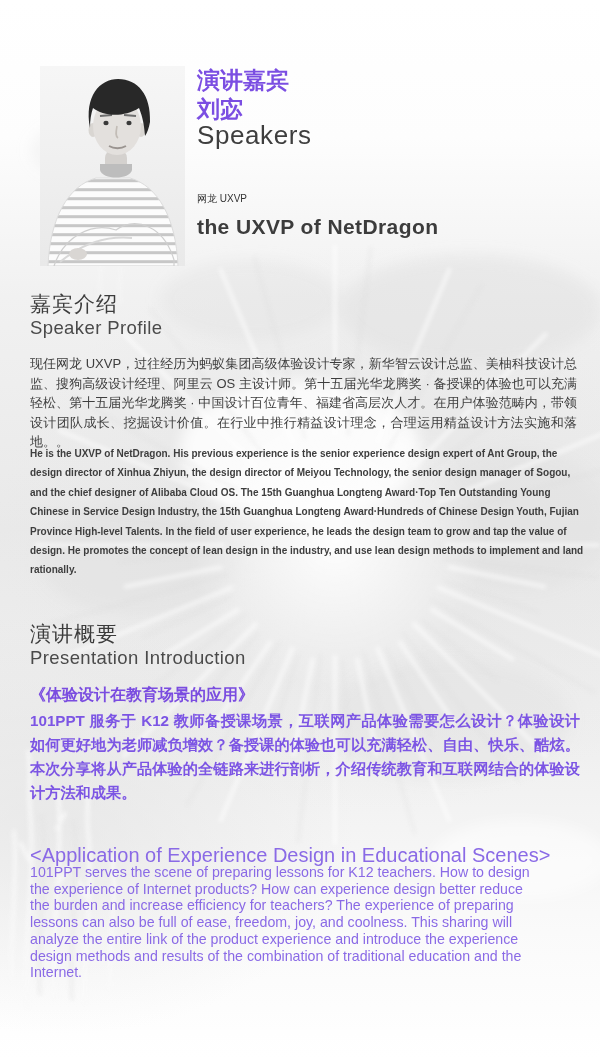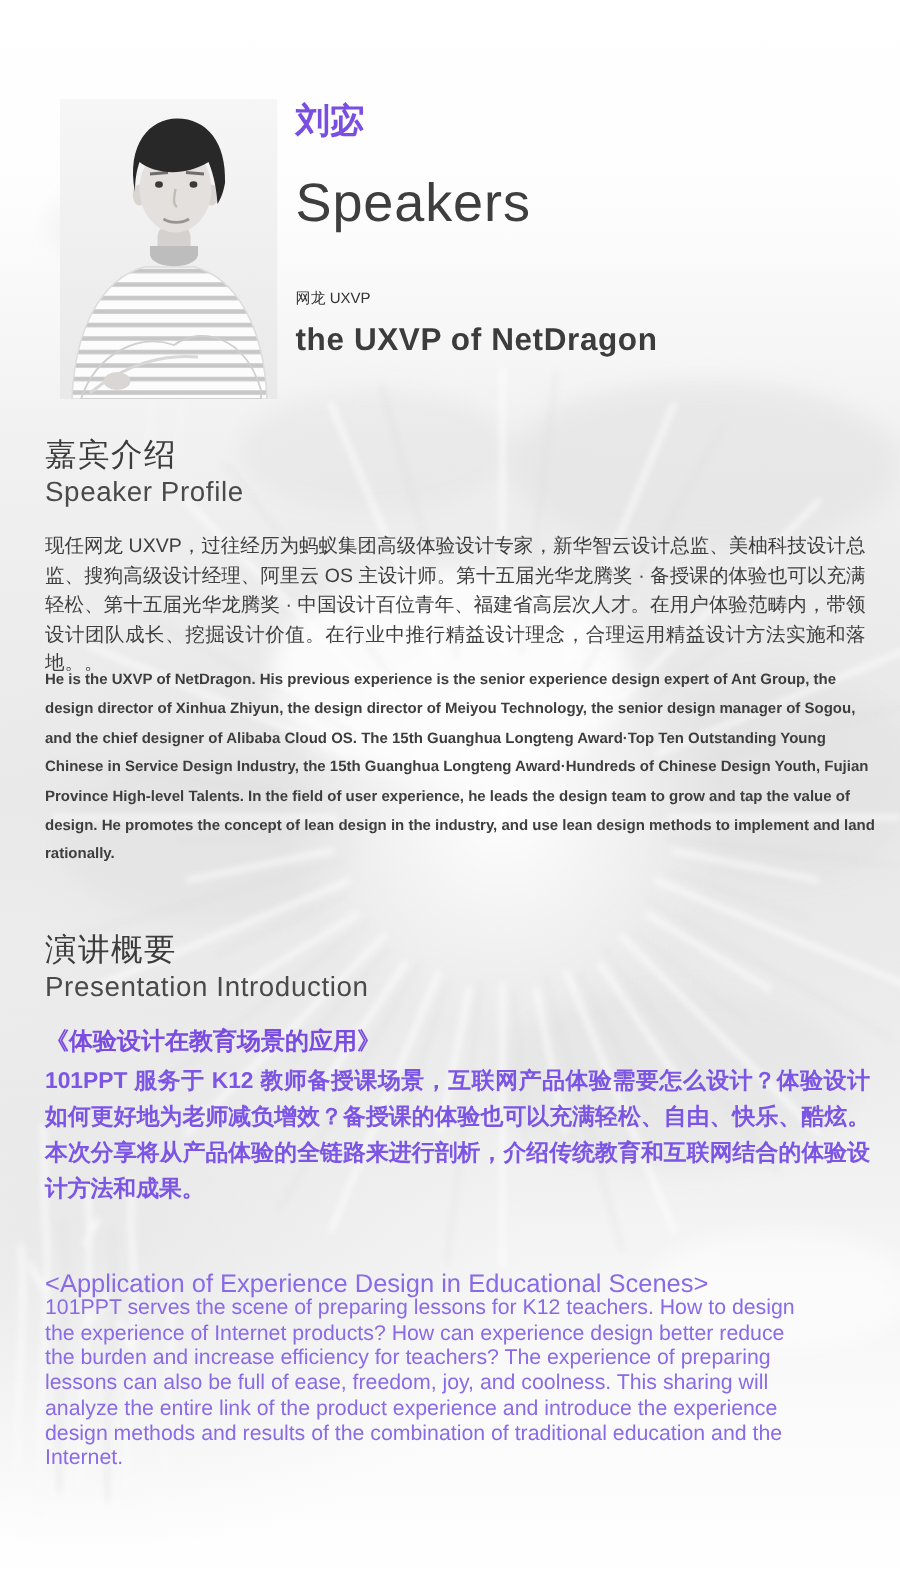--- a/index.html
+++ b/index.html
@@ -13,21 +13,21 @@
       radial-gradient(500px 380px at 62% 50%, rgba(228,228,228,.6), rgba(228,228,228,0) 75%),
       linear-gradient(180deg,#ffffff 0%,#fdfdfd 13%,#f1f1f1 28%,#e9e9e9 50%,#efefef 70%,#fafafa 88%,#ffffff 100%);
   }
   svg.bgart{position:absolute;left:0;top:0;z-index:0;}
   .content{position:absolute;left:0;top:0;width:600px;height:1058px;z-index:1;}
 
   
   .photo{position:absolute;left:40px;top:66px;width:145px;height:200px;}
   .hdr-zh{position:absolute;left:197px;top:66px;font-size:23px;font-weight:700;
           color:#7b4ee2;line-height:29px;white-space:nowrap;}
-  .hdr-en{position:absolute;left:197px;top:120px;font-size:36px;font-weight:300;
+  .hdr-en{position:absolute;left:197px;top:120px;font-size:26px;font-weight:300;
           color:#3e3e3e;line-height:30px;letter-spacing:.6px;white-space:nowrap;}
   .role-zh{position:absolute;left:197px;top:192px;font-size:10px;font-weight:500;
            color:#333;white-space:nowrap;}
   .role-en{position:absolute;left:197px;top:215px;font-size:21px;font-weight:700;
            color:#3c3c3c;letter-spacing:.4px;white-space:nowrap;}
 
   
   .h-zh{position:absolute;left:30px;font-size:21px;font-weight:400;color:#3c3c3c;
         letter-spacing:1px;line-height:26px;white-space:nowrap;}
   .h-en{position:absolute;left:30px;font-size:18.5px;font-weight:300;color:#4a4a4a;
@@ -39,21 +39,21 @@
         text-align:justify;}
   .p-en{position:absolute;left:30px;top:444px;width:554px;
         font-size:10px;line-height:19.4px;font-weight:700;color:#3e3e3e;}
 
   
   .talk-zh{position:absolute;left:30px;top:684px;font-size:16px;font-weight:600;
            color:#7a4ce0;line-height:22px;white-space:nowrap;}
   .pp-zh{position:absolute;left:30px;top:709px;width:550px;
          font-size:15.2px;line-height:24px;font-weight:600;color:#7c55e4;
          text-align:justify;}
-  .talk-en{position:absolute;left:30px;top:847px;font-size:17px;font-weight:400;
+  .talk-en{position:absolute;left:30px;top:847px;font-size:20px;font-weight:400;
            color:#8a6ae6;line-height:17px;white-space:nowrap;}
   .pp-en{position:absolute;left:30px;top:864px;width:506px;
          font-size:14.2px;line-height:16.7px;font-weight:400;color:#8a6ae6;}
 </style>
 </head>
 <body>
 
 <div id="page">
 
   <svg class="bgart" width="600" height="1058" viewBox="0 0 600 1058" aria-hidden="true">
@@ -146,20 +146,21 @@
         <path d="M77,60 C76,66 75,70 78,72" stroke="#c2bcb6" stroke-width="1.6" fill="none"></path>
         <path d="M69,80 C74,83 81,83 86,80" stroke="#9a9490" stroke-width="1.8" fill="none"></path>
 
         <path d="M50,62 C44,30 60,13 78,13 C98,13 111,29 110,56
                  C109,62 107,67 105,70 C104,55 101,47 99,42
                  C83,52 63,50 53,42 C51,48 50,54 50,62 Z" fill="#282828"></path>
       </svg>
     </div>
 
     <div class="hdr-zh">
+      <div>演讲嘉宾</div>
       <div>刘宓</div>
     </div>
     <div class="hdr-en">
       <div>Speakers</div>
     </div>
     <div class="role-zh">网龙 UXVP</div>
     <div class="role-en">the UXVP of NetDragon</div>
 
     <div class="h-zh" style="top:291px">嘉宾介绍</div>
     <div class="h-en" style="top:317px">Speaker Profile</div>

